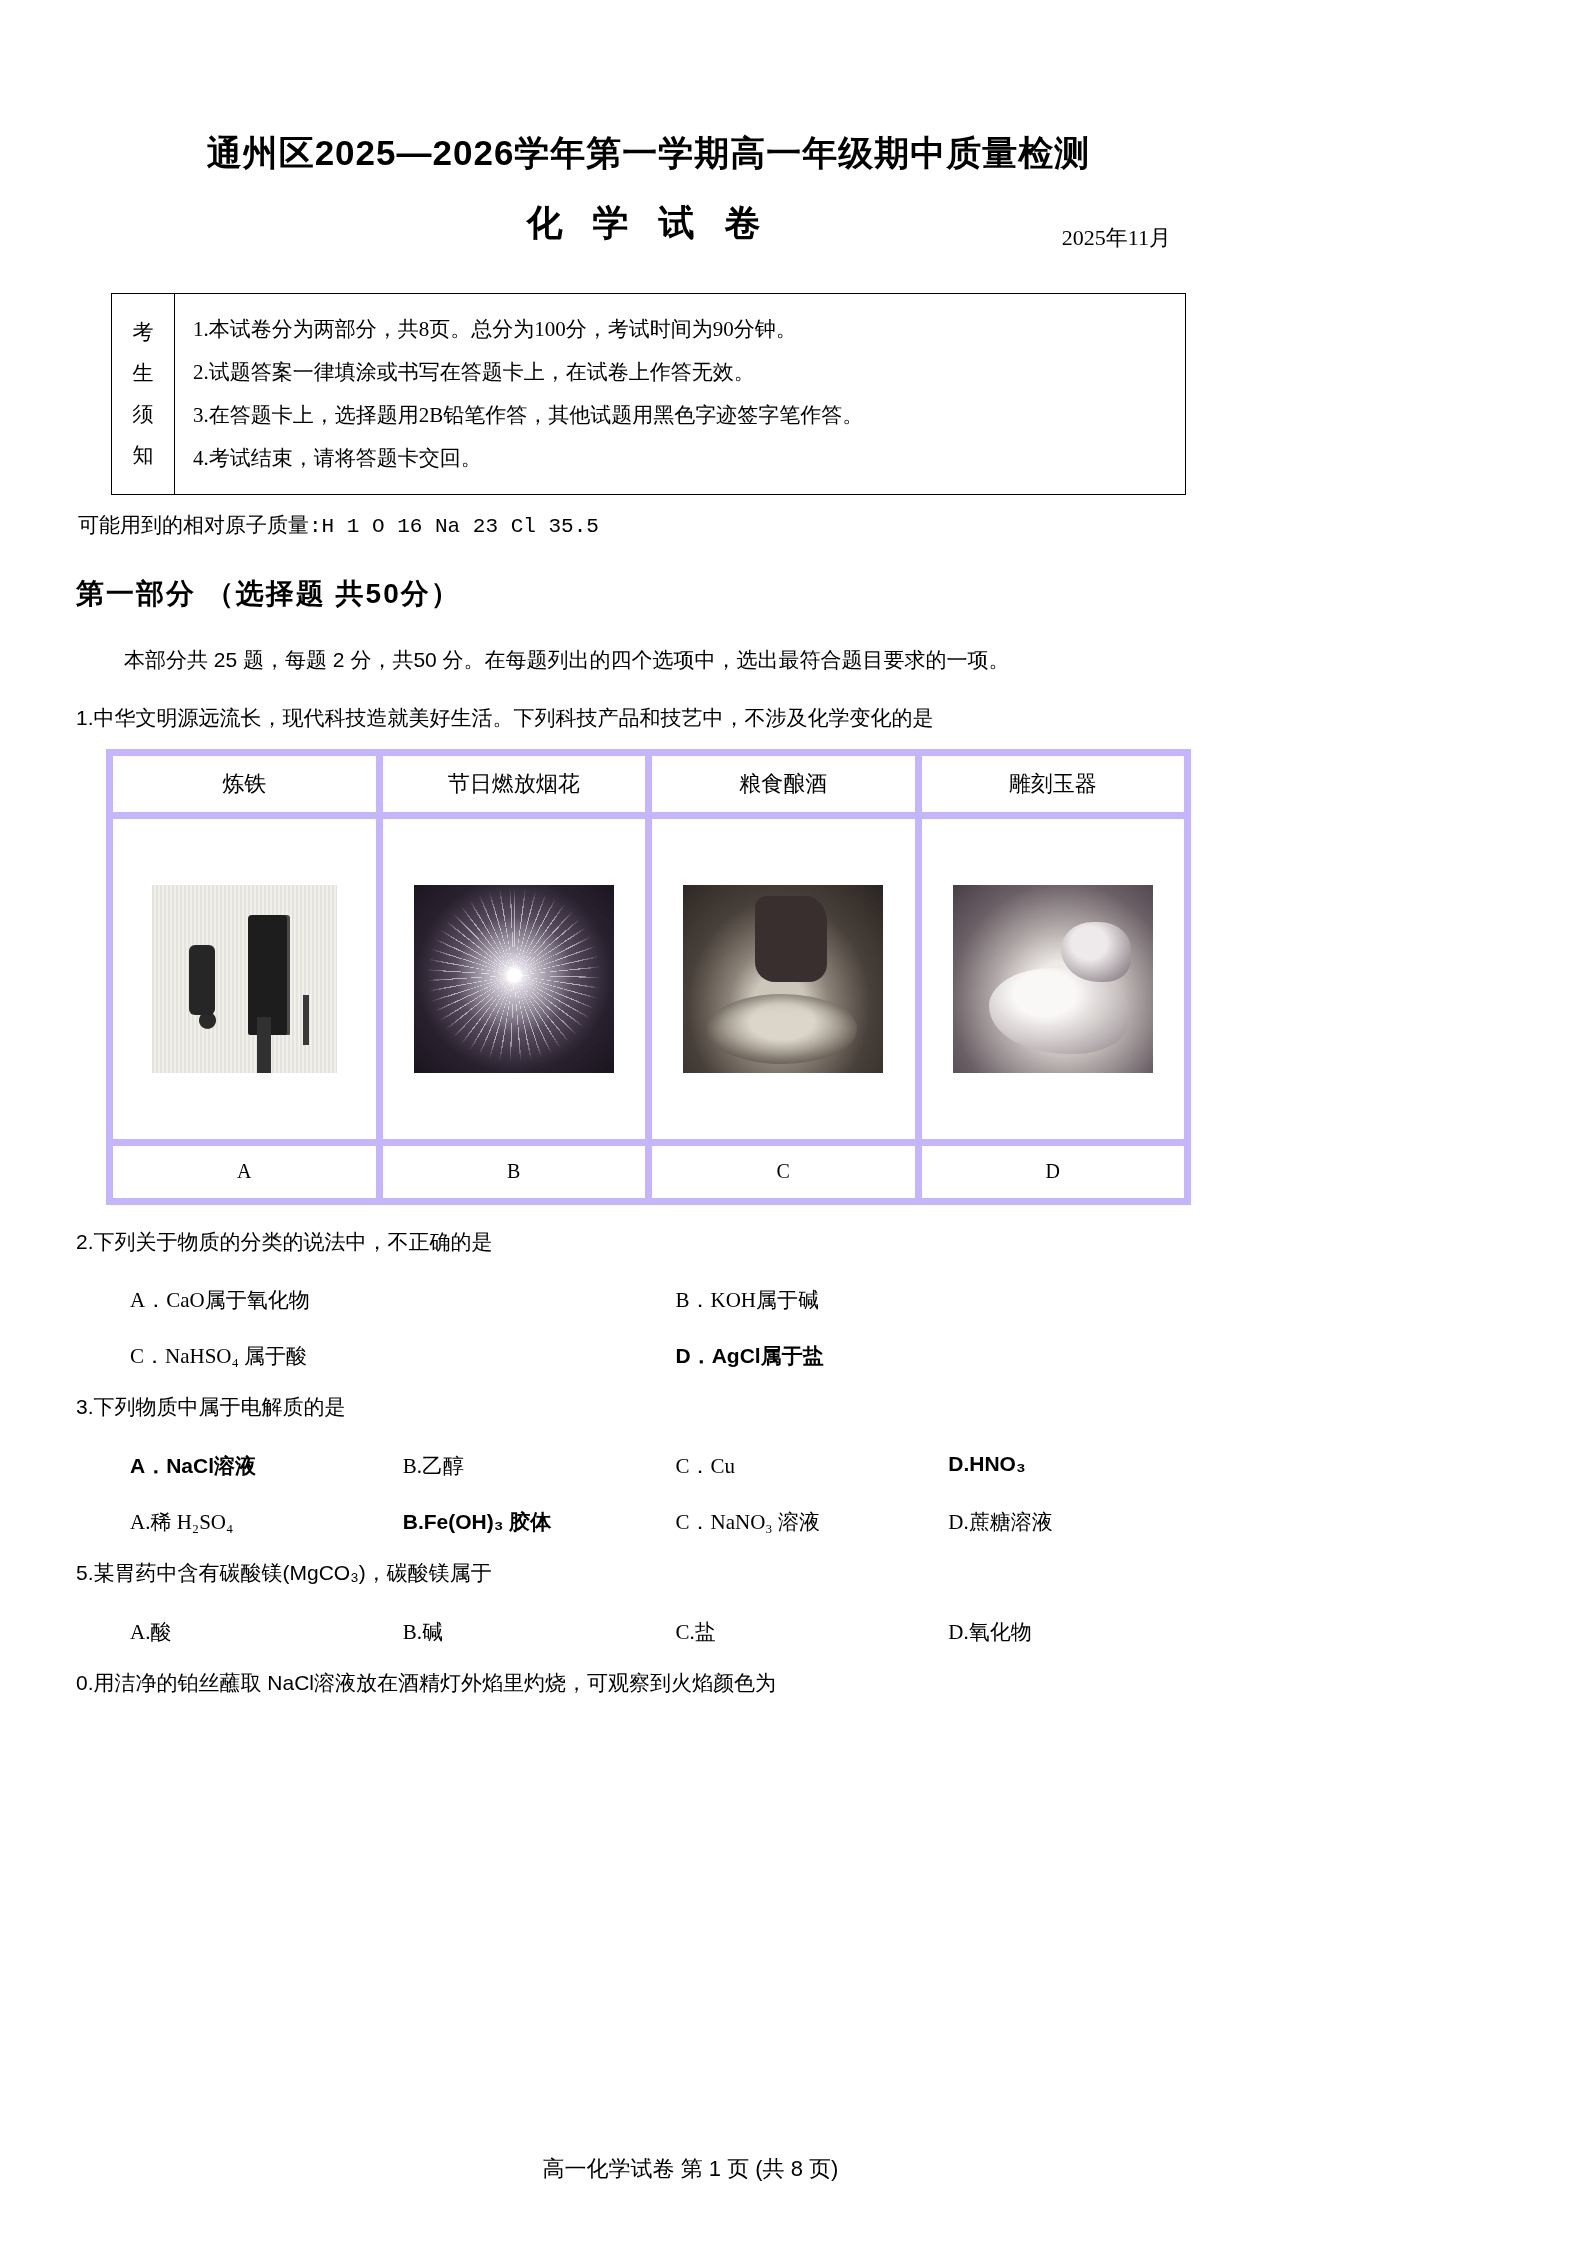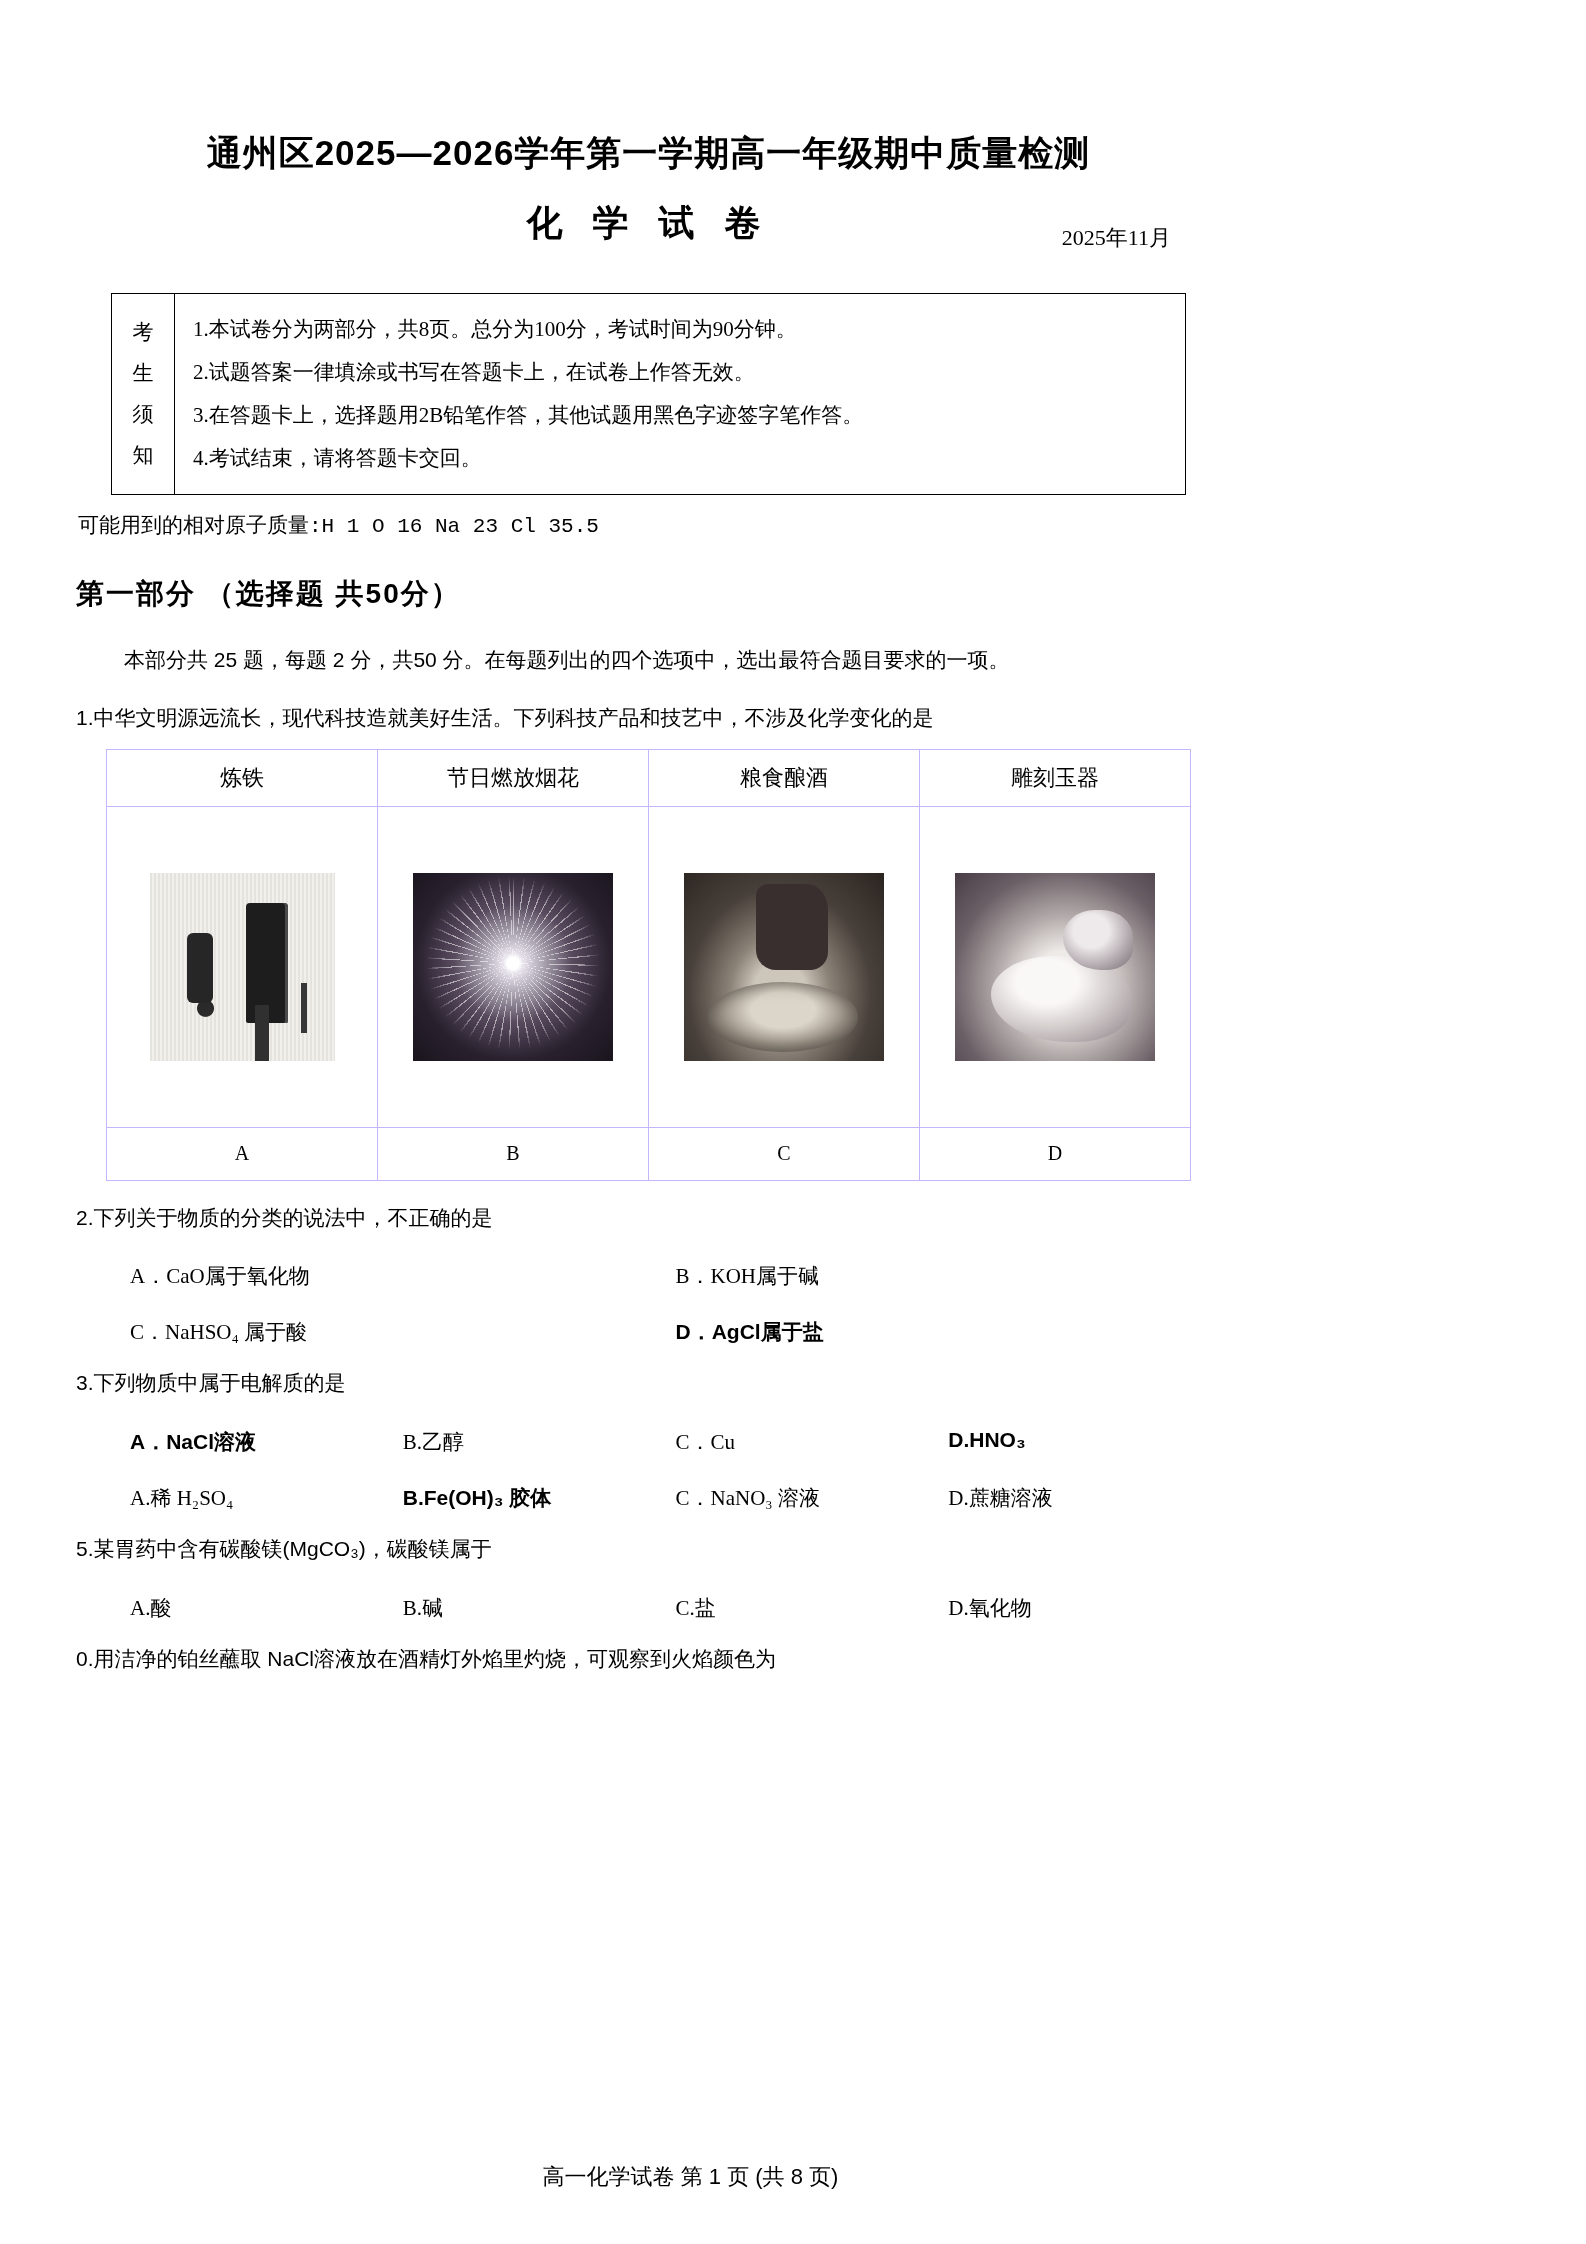--- a/index.html
+++ b/index.html
@@ -103,21 +103,21 @@
     font-family: Liberation Sans, sans-serif;
     line-height: 1.6;
   }
   .img-table {
     margin: 14px 30px 0 30px;
     border-collapse: collapse;
     width: calc(100% - 60px);
     table-layout: fixed;
   }
   .img-table td {
-    border: 1px solid #c4b5fd;
+    border: 7px solid #c4b5fd;
     text-align: center;
     vertical-align: middle;
     font-size: 22px;
     font-family: "Liberation Serif", serif;
   }
   .img-table .hdr { height: 54px; }
   .img-table .pic { height: 300px; padding: 10px 0; }
   .img-table .lbl { height: 50px; font-family: "Liberation Serif", serif; font-size: 20px;}
   .thumb {
     width: 200px;
@@ -201,21 +201,21 @@
     font-family: "Liberation Serif", serif;
     padding-left: 54px;
   }
   .opts.two > div { width: 50%; }
   .opts.four > div { width: 25%; }
   .opts .bold { font-family: "Liberation Sans", sans-serif; font-weight: bold; }
   .footer {
     position: absolute;
     left: 0;
     right: 0;
-    bottom: 52px;
+    bottom: 60px;
     text-align: center;
     font-size: 22px;
     font-family: "Liberation Sans", sans-serif;
   }
 </style>
 </head>
 <body>
 
 <div class="page">
 

